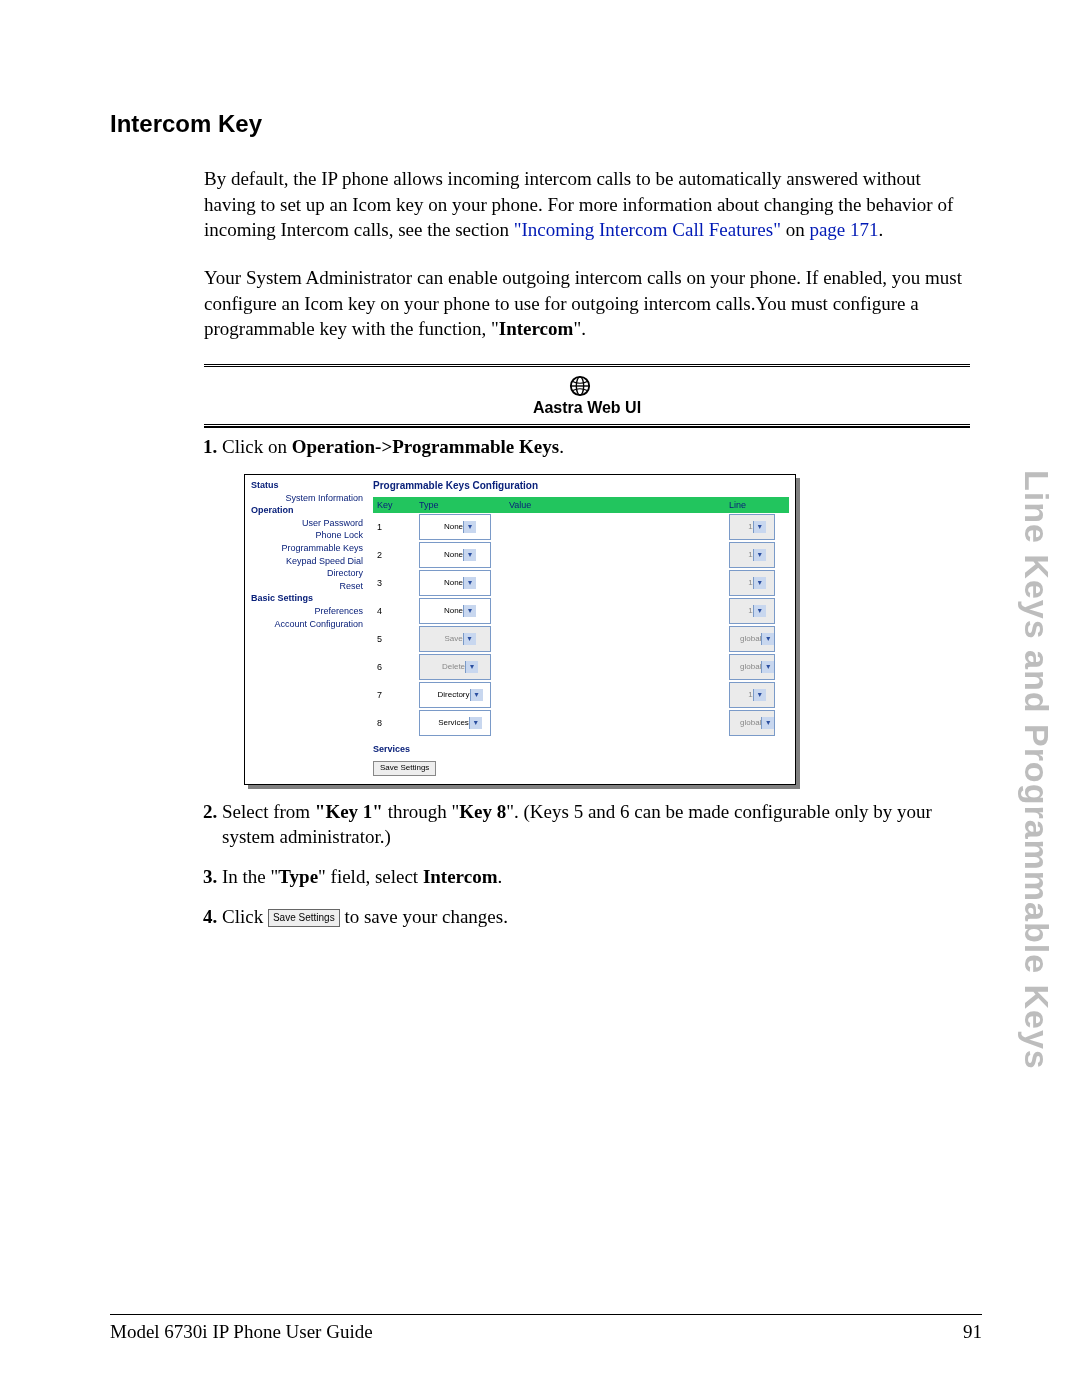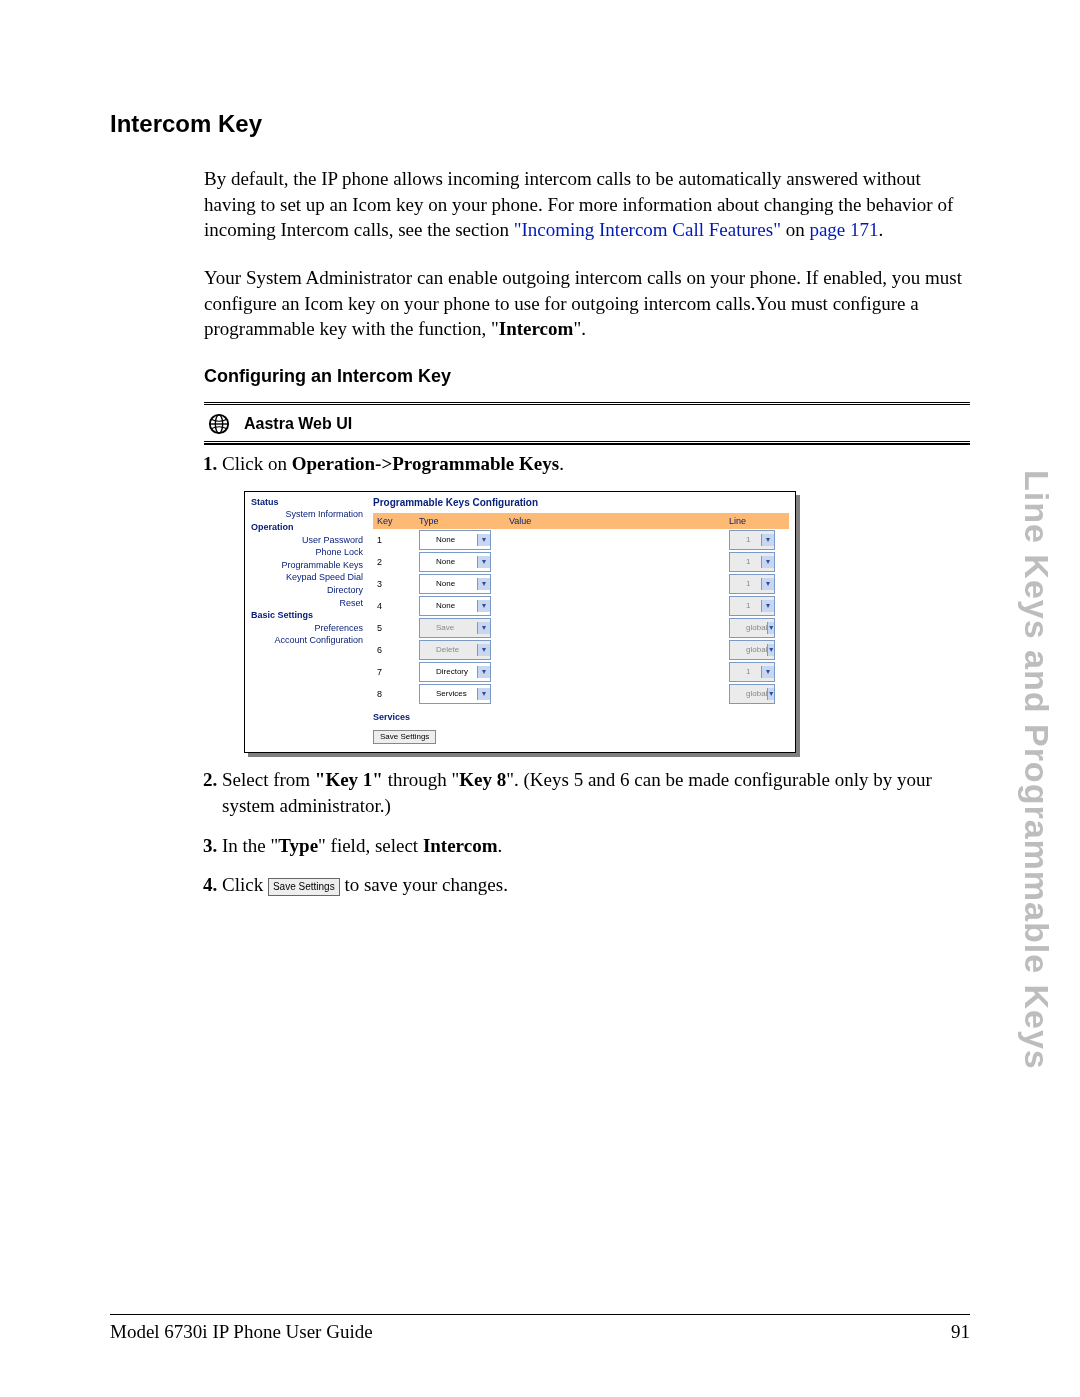--- a/index.html
+++ b/index.html
@@ -34,20 +34,21 @@
     font-weight: bold;
     font-size: 18px;
     margin: 10px 0 14px 0;
   }
   .dbl-rule-top { border-top: 3px double #000; margin: 0; }
   .single-rule { border-bottom: 1px solid #000; margin: 0; }
   .aastra-row {
     display: flex;
     align-items: center;
     padding: 8px 4px 6px 4px;
+    flex-direction: column;
   }
   .globe {
     width: 22px; height: 22px; margin-right: 14px;
     display: inline-block;
   }
   .aastra-label {
     font-family: Arial, Helvetica, sans-serif;
     font-weight: bold;
     font-size: 16px;
   }
@@ -84,34 +85,34 @@
   .ui-side {
     width: 112px;
     padding: 4px 4px 4px 6px;
     line-height: 1.4;
   }
   .ui-side .cat { font-weight: bold; color: #0a217a; }
   .ui-side .item { color: #0a217a; padding-left: 10px; cursor: pointer; text-align: right; }
   .ui-main { flex: 1; padding: 4px 6px 8px 6px; }
   .ui-title { font-weight: bold; color: #0a217a; margin-bottom: 4px; font-size: 10px;}
   .ui-hdr {
-    display: flex; background: #fdba74; color: #0a217a;
+    display: flex; background: #22c55e; color: #0a217a;
     font-size: 9px; padding: 2px 0;
   }
   .col-key { width: 42px; padding-left: 4px;}
   .col-type { width: 90px; }
   .col-value { flex: 1; }
   .col-line { width: 60px; }
   .ui-row { display: flex; align-items: center; padding: 1px 0; color:#000;}
   .ui-row .col-key { color:#000; }
   .ui-select {
-    height: 20px; width: 72px;
+    height: 26px; width: 72px;
     border: 1px solid #7a9ac8; background: #fff;
-    font-size: 8px; padding-left: 16px; line-height: 12px;
-    display: inline-flex; align-items: center; justify-content: space-between;
+    font-size: 8px; padding-left: 10px; line-height: 12px;
+    display: inline-flex; align-items: center; justify-content: center;
     box-sizing: border-box; color:#000;
   }
   .ui-select.disabled { background:#ebebeb; color:#888;}
   .ui-select .arrow {
     width: 12px; height: 12px; background: #c8d7ef;
     border-left: 1px solid #7a9ac8; font-size:8px;
     display:flex;align-items:center;justify-content:center;color:#2b4fa0;
   }
   .ui-line-sel { width: 46px; }
   .ui-text {
@@ -136,21 +137,21 @@
     top: 470px;
     font-family: Arial, Helvetica, sans-serif;
     font-size: 34px;
     font-weight: bold;
     color: #bdbdbd;
     writing-mode: vertical-rl;
     letter-spacing: 1px;
   }
   .footer {
     position: absolute;
-    left: 110px; right: 110px; bottom: 54px;
+    left: 110px; right: 98px; bottom: 54px;
   }
   .footer hr { border:0; border-top:1px solid #000; margin:0 0 6px 0;}
   .footer-row {
     display:flex; justify-content: space-between;
     font-size: 19px;
   }
 </style>
 </head>
 <body>
 
@@ -158,21 +159,20 @@
   <h2 class="head">Intercom Key</h2>
 
   <div class="body-text">
     <p>
       <span>By default, the IP phone allows incoming intercom calls to be automatically answered without having to set up an Icom key on your phone. For more information about changing the behavior of incoming Intercom calls, see the section </span><span class="link">"Incoming Intercom Call Features"</span><span> on </span><span class="link">page 171</span><span>.</span>
     </p>
     <p>
       <span>Your System Administrator can enable outgoing intercom calls on your phone. If enabled, you must configure an Icom key on your phone to use for outgoing intercom calls.You must configure a programmable key with the function, "</span><b>Intercom</b><span>".</span>
     </p>
 
-    <div class="subhead">Configuring an Intercom Key</div>
 
     <div class="dbl-rule-top"></div>
     <div class="aastra-row">
       <span class="globe">
         <svg viewBox="0 0 24 24" width="22" height="22">
           <circle cx="12" cy="12" r="10" fill="none" stroke="#000" stroke-width="2"></circle>
           <ellipse cx="12" cy="12" rx="4" ry="10" fill="none" stroke="#000" stroke-width="1.5"></ellipse>
           <line x1="2" y1="12" x2="22" y2="12" stroke="#000" stroke-width="1.5"></line>
           <path d="M4 7 Q12 11 20 7" fill="none" stroke="#000" stroke-width="1.3"></path>
           <path d="M4 17 Q12 13 20 17" fill="none" stroke="#000" stroke-width="1.3"></path>

